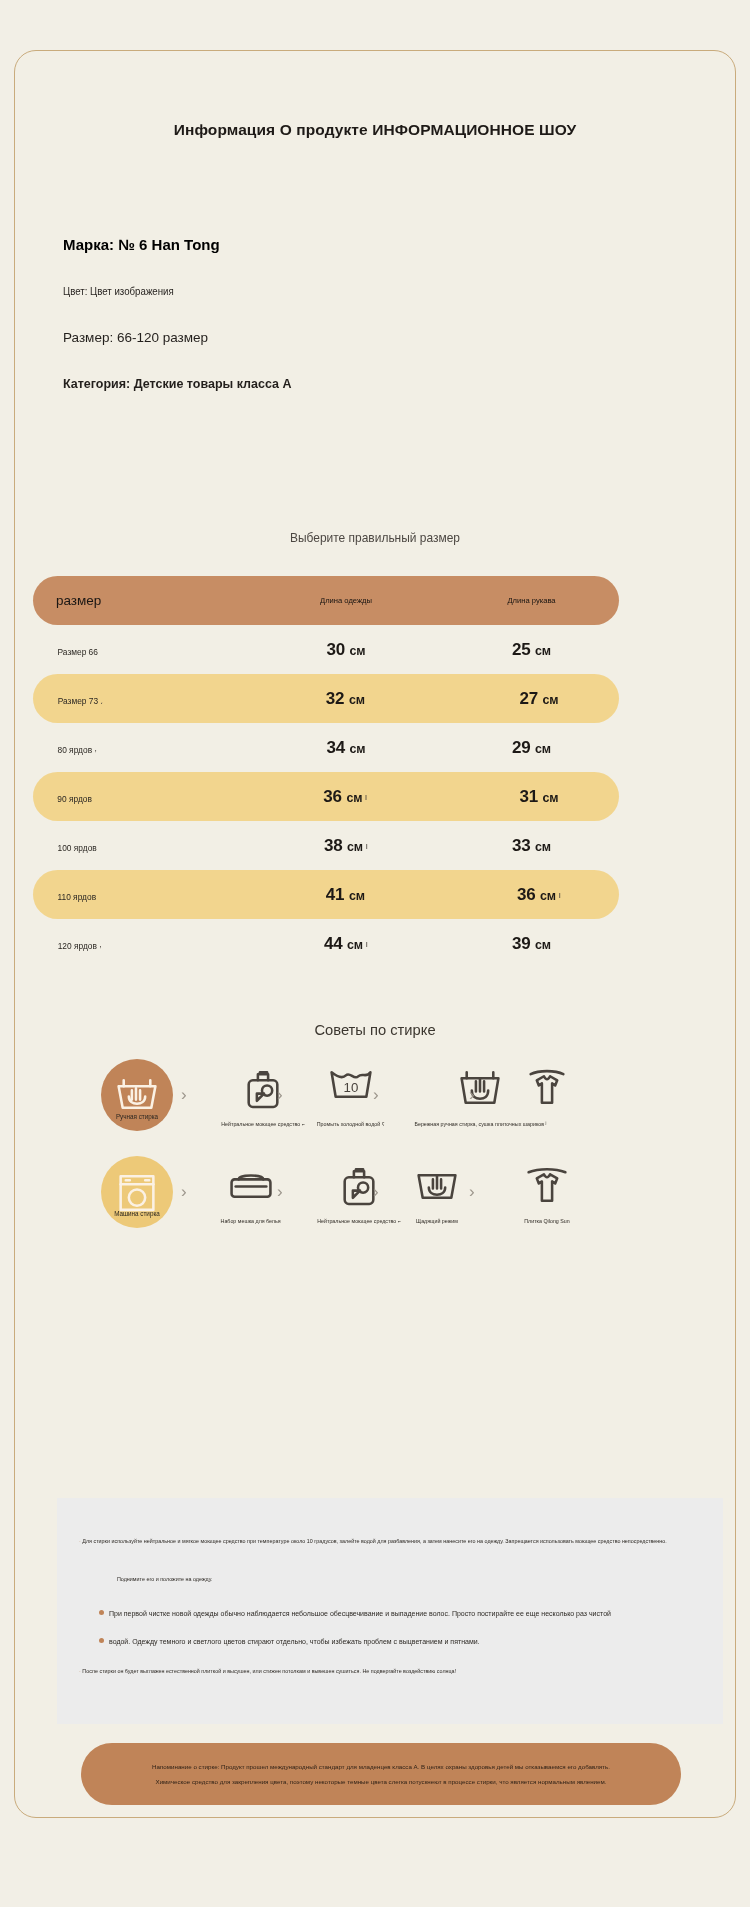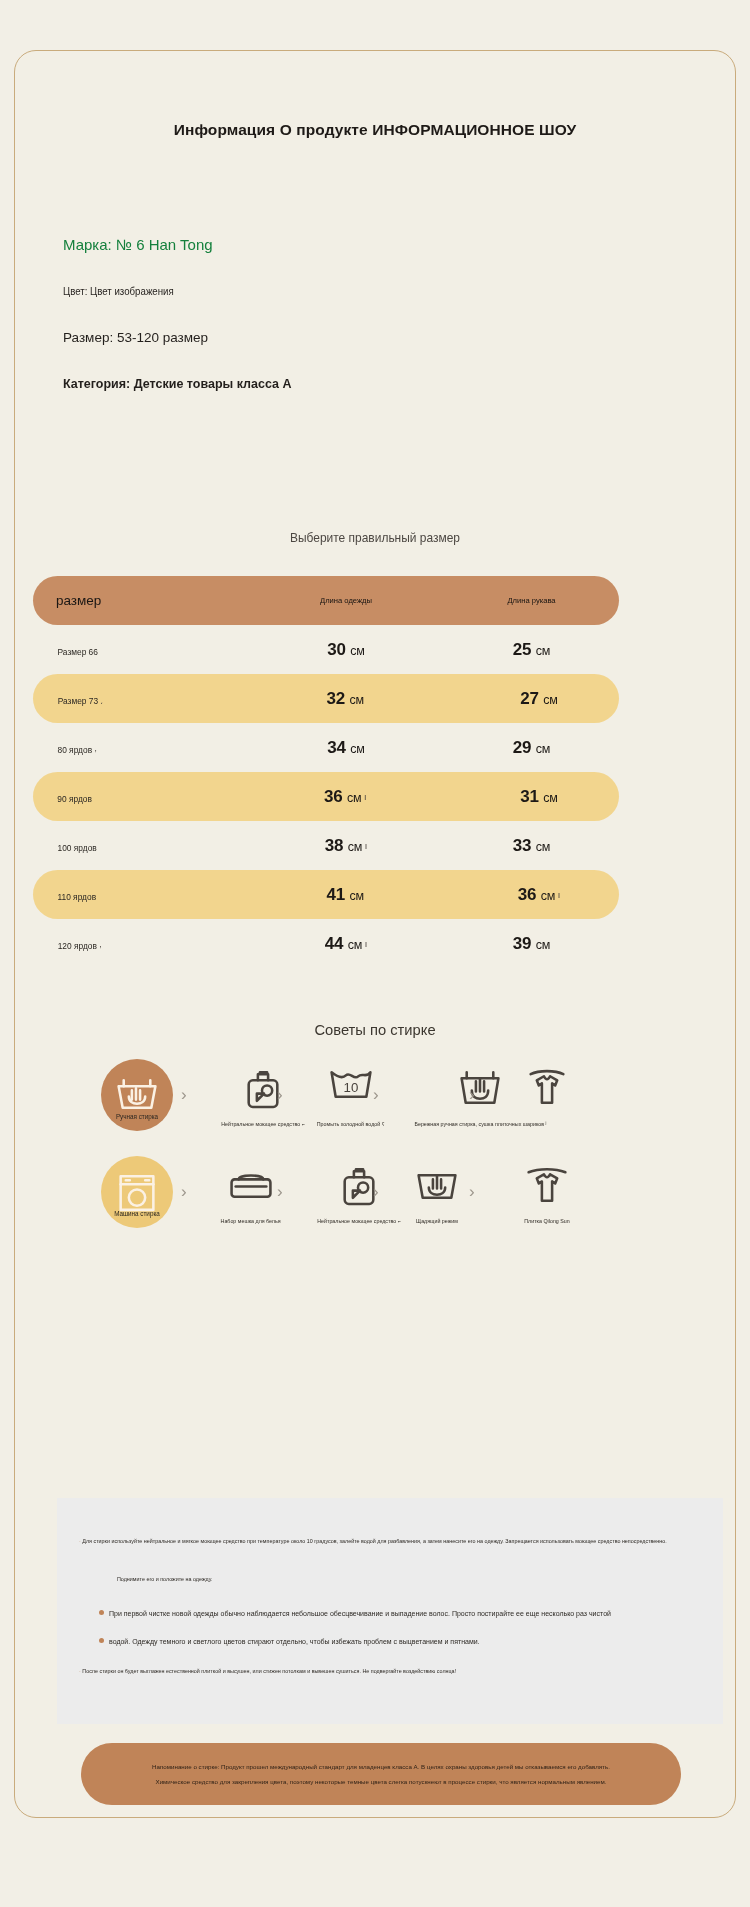--- a/index.html
+++ b/index.html
@@ -22,21 +22,21 @@
   .title {
     position: absolute; left: 0; top: 70px; width: 100%;
     text-align: center;
     font-size: 15.5px; font-weight: 700;
     letter-spacing: .1px;
     color: #1e1a17;
   }
   
   .info { position: absolute; left: 48px; top: 171px; width: 600px; }
   .info-row { margin-bottom: 0px; }
-  .info-line-1 { font-size: 15px; font-weight: 400; line-height: 46px; color: #15803d; }
+  .info-line-1 { font-size: 15px; font-weight: 700; line-height: 46px; color: #000000; }
   .info-line-2 { font-size: 11px; font-weight: 400; line-height: 46px; color: #231f1c;
                  font-stretch: condensed; transform: scaleX(.88); transform-origin: left center; }
   .info-line-3 { font-size: 13.5px; font-weight: 400; line-height: 47px; color: #231f1c; }
   .info-line-4 { font-size: 12.5px; font-weight: 700; line-height: 47px; color: #231f1c; }
 
   
   .chart-caption {
     position: absolute; left: 0; top: 479px; width: 100%;
     text-align: center; font-size: 13px; color: #4c4742;
     transform: scaleX(.92);
@@ -50,21 +50,21 @@
   .trow.pill { border-radius: 26px; gap: 24px; }
   .trow.head { background: #c78d64; border-radius: 26px; height: 49px; }
   .trow.alt  { background: #f2d58e; }
   .c1 { width: 215px; padding-left: 23px; }
   .c2 { width: 196px; text-align: center; }
   .c3 { width: 175px; text-align: center; }
   .head .c1 { font-size: 13.5px; font-weight: 400; color: #1b1714; }
   .head .c2, .head .c3 { font-size: 8px; color: #171310; transform: scaleX(.95); }
   .body-size  { font-size: 9px; color: #2c2823; transform: scaleX(.93); display: inline-block; }
   .body-val   { font-size: 17px; font-weight: 700; color: #1d1916; letter-spacing: -.2px; }
-  .body-val .u { font-size: 12.5px; font-weight: 400; }
+  .body-val .u { font-size: 12.5px; font-weight: 700; }
   .tick { font-size: 9px; font-weight: 400; color: #4a443e; vertical-align: 2px; }
 
   
   .wash-title {
     position: absolute; left: 0; top: 970px; width: 100%;
     text-align: center; font-size: 15.5px; color: #3b362f;
     transform: scaleX(.95);
   }
   .wash-row { position: absolute; left: 86px; width: 520px; height: 95px; }
   .wash-row.r1 { top: 1008px; }
@@ -115,21 +115,21 @@
 </head>
 <body>
 
 <div class="page">
 
   <div class="title">Информация О продукте ИНФОРМАЦИОННОЕ ШОУ</div>
 
   <div class="info">
     <div class="info-row info-line-1">Марка: № 6 Han Tong</div>
     <div class="info-row info-line-2">Цвет: Цвет изображения</div>
-    <div class="info-row info-line-3">Размер: 53-120 размер</div>
+    <div class="info-row info-line-3">Размер: 66-120 размер</div>
     <div class="info-row info-line-4">Категория: Детские товары класса A</div>
   </div>
 
   <div class="chart-caption">Выберите правильный размер</div>
 
   <div class="table" id="size-table">
       <div class="trow head">
         <div class="c1">размер</div>
         <div class="c2"><span style="display:inline-block">Длина одежды</span></div>
         <div class="c3"><span style="display:inline-block">Длина рукава</span></div>

